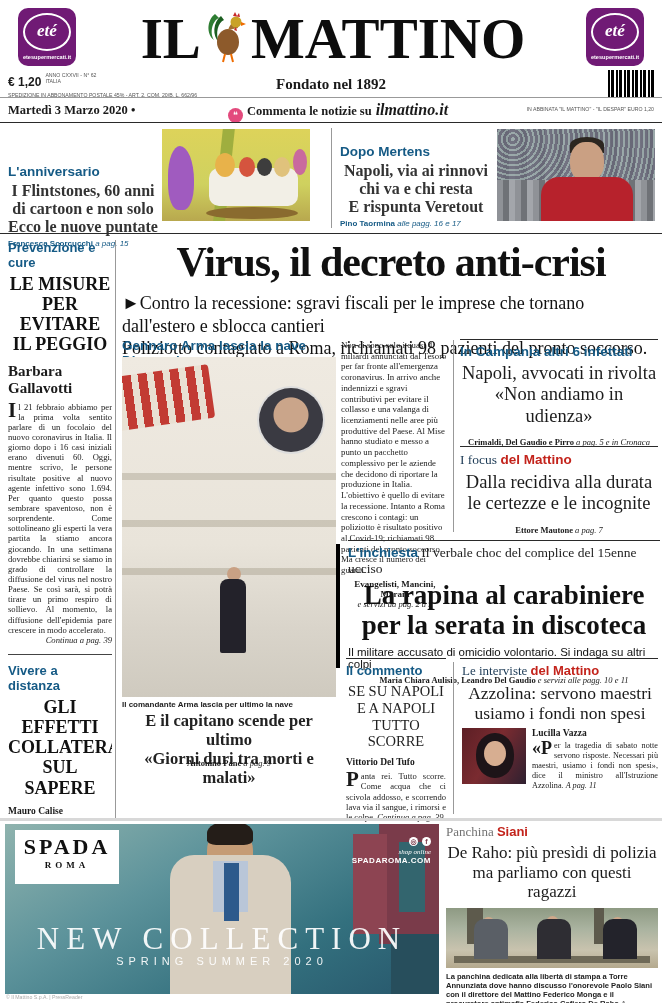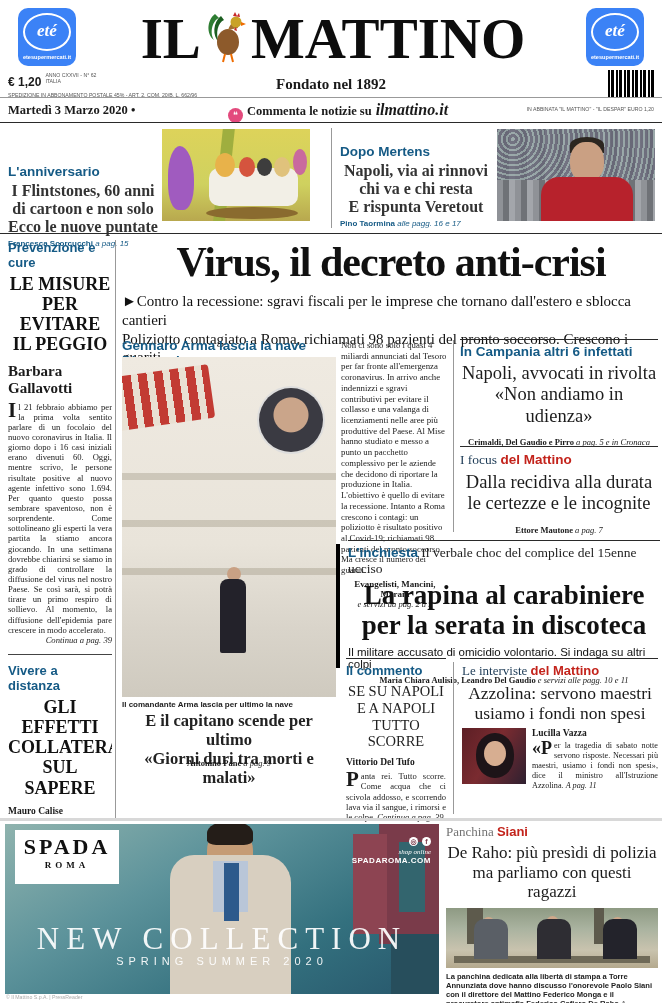--- a/index.html
+++ b/index.html
@@ -15,21 +15,21 @@
   .just{text-align:justify;}
   .ital{font-style:italic;}
   .bold{font-weight:bold;}
   .serif-head{font-family:"Liberation Serif",serif;font-weight:bold;color:#111;text-align:center;}
   .dropcap{float:left;font-size:21px;line-height:17px;font-weight:bold;padding-right:2px;}
   .byline-sm{font-size:8.5px;font-weight:bold;}
   .byline-sm .pg{font-weight:normal;font-style:italic;}
   .body-txt{font-size:8.6px;line-height:1.18;}
   .caption{font-family:"Liberation Sans",sans-serif;font-weight:bold;font-size:8px;line-height:1.2;color:#222;}
   
-  .ete{position:absolute;width:58px;height:58px;background:#3b82f6;border-radius:10px;color:#fff;text-align:center;}
+  .ete{position:absolute;width:58px;height:58px;background:#701a75;border-radius:10px;color:#fff;text-align:center;}
   .ete .oval{margin:5px auto 0;width:44px;height:34px;border:2px solid #fff;border-radius:50%;
              font-style:italic;font-weight:bold;font-size:17px;line-height:32px;font-family:"Liberation Serif",serif;}
   .ete .site{font-family:"Liberation Sans",sans-serif;font-size:5.6px;font-weight:bold;margin-top:3px;}
   .masthead-title{font-family:"Liberation Serif",serif;font-weight:bold;font-size:57px;letter-spacing:0px;color:#0d0d0d;white-space:nowrap;}
   .barcode{position:absolute;width:46px;height:27px;
     background:repeating-linear-gradient(90deg,#000 0 2px,#fff 2px 3px,#000 3px 6px,#fff 6px 8px);}
   .micro{font-family:"Liberation Sans",sans-serif;font-size:5.2px;color:#555;}
   .bubble{display:inline-block;width:15px;height:15px;border-radius:50%;background:#e34a7d;color:#fff;
           font-size:9px;line-height:15px;text-align:center;vertical-align:-3px;font-family:"Liberation Sans",sans-serif;}
   
@@ -210,21 +210,21 @@
       <div class="body-txt just">
         <span class="dropcap">C</span><span>ominciamo finalmente a capirlo. Il prezzo economico pagato alla pandemia – o infodemia – sarà, per usare un eufemismo, salatissimo. E, passata l'onda di piena del contagio, si potrà solo sperare che l'Europa ci dia una mano a risollevarci. Però, di questa catastrofe non resteranno solo macerie da rimuovere. Ma anche alcuni cambiamenti importanti nella nostra organizzazione sociale. Effetti collaterali del virus, su cui fin d'ora cominciare a riflettere, per provare a farne tesoro. Mettiamo per un momento da parte quelli – forse – più importanti, ma difficili al momento da stimare e, soprattutto, controllare.</span>
         
       </div>
     </div>
   </div>
   <div class="rule-light" style="left:115px;top:240px;width:1px;height:578px;"></div>
 
   <div class="abs" style="left:122px;top:238px;width:538px;">
     <div class="serif-head" style="font-size:42px;letter-spacing:-1px;white-space:nowrap;">Virus, il decreto anti-crisi</div>
-    <div style="font-size:15px;line-height:1.25;margin-top:6px;color:#111;">
+    <div style="font-size:18px;line-height:1.25;margin-top:6px;color:#111;">
       <div>►Contro la recessione: sgravi fiscali per le imprese che tornano dall'estero e sblocca cantieri</div>
       <div>Poliziotto contagiato a Roma, richiamati 98 pazienti del pronto soccorso. Crescono i guariti</div>
     </div>
   </div>
 
   <div class="abs" style="left:122px;top:338px;width:214px;">
     <div class="kicker" style="font-size:13.5px;">Gennaro Arma lascia la nave Diamond</div>
   </div>
   <div class="img-ship" style="left:122px;top:357px;width:214px;height:340px;">
     <div class="canopy"></div>

